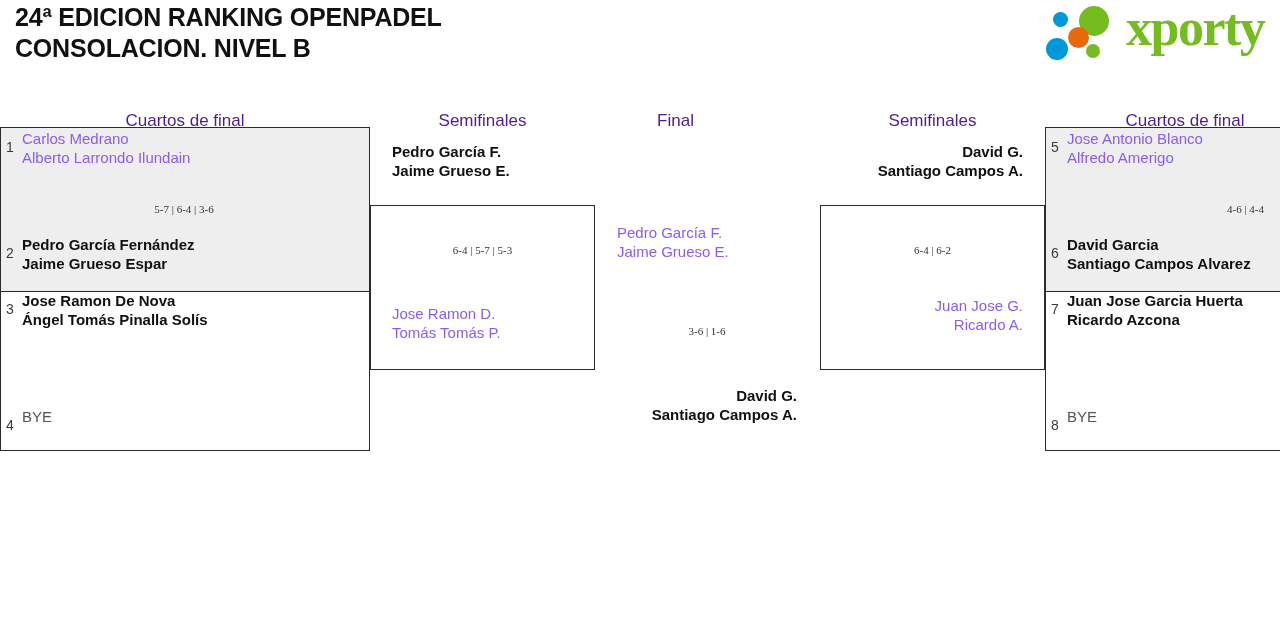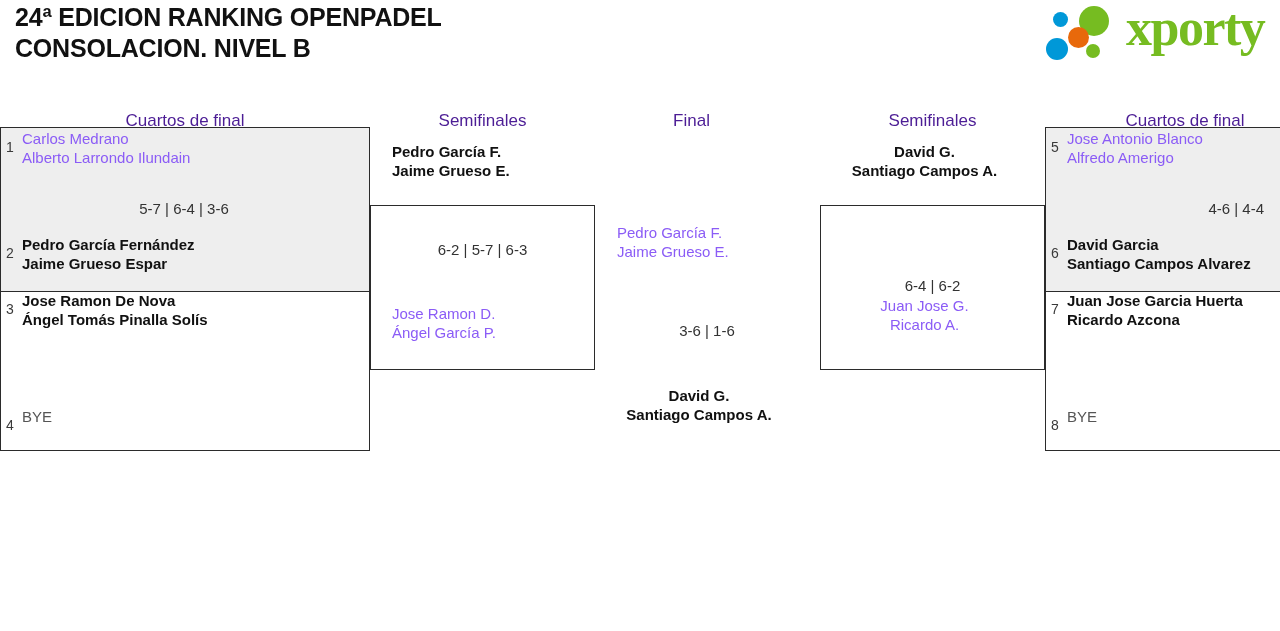--- a/index.html
+++ b/index.html
@@ -97,33 +97,34 @@
     padding-top: 9px;
   }
   .slot.right .seed { text-align: right; }
 
   .names {
     font-size: 15px;
     line-height: 19px;
     white-space: pre-line;
     flex: 1 1 auto;
   }
-  .slot.right .names { text-align: center; }
+  .slot.right .names { text-align: right; }
 
   .winner .names { font-weight: bold; color: #111111; }
   .loser  .names { font-weight: normal; color: #8b5cf6; }
   .bye    .names { font-weight: normal; color: #555555; }
 
   
   .score {
     position: absolute;
-    font-size: 15px;
+    font-size: 11px;
     line-height: 20px;
     color: #333333;
     white-space: nowrap;
+    font-family: Liberation Serif, serif;
   }
   .score.ctr   { text-align: center; }
   .score.right { text-align: right; }
 </style>
 </head>
 <body>
 
 <div class="page-title">24ª EDICION RANKING OPENPADEL
 CONSOLACION. NIVEL B</div>
 
@@ -131,21 +132,21 @@
   <span class="dot dot-blue-sm"></span>
   <span class="dot dot-green-lg"></span>
   <span class="dot dot-orange"></span>
   <span class="dot dot-blue-lg"></span>
   <span class="dot dot-green-sm"></span>
   <span class="logo-text">xporty</span>
 </div>
 
 <div class="round-header" style="left:0px;  width:370px;">Cuartos de final</div>
 <div class="round-header" style="left:370px; width:225px;">Semifinales</div>
-<div class="round-header" style="left:579px; width:225px;">Final</div>
+<div class="round-header" style="left:563px; width:225px;">Final</div>
 <div class="round-header" style="left:820px; width:225px;">Semifinales</div>
 <div class="round-header" style="left:1045px; width:280px; text-align:center;">Cuartos de final</div>
 
 <div class="mbox shaded" style="left:0px; top:127px; width:370px; height:165px;"></div>
 
 <div class="slot loser" style="left:6px; top:129px; width:356px;" id="lqf1-s0">
     <span class="seed">1</span>
     <span class="names">Carlos Medrano
 Alberto Larrondo Ilundain</span>
   </div>
@@ -171,23 +172,23 @@
 <div class="mbox plain" style="left:370px; top:205px; width:225px; height:165px;"></div>
 
 <div class="slot winner" style="left:376px; top:142px; width:213px;" id="lsf1-s0">
     <span class="seed"></span>
     <span class="names">Pedro García F.
 Jaime Grueso E.</span>
   </div>
 <div class="slot loser" style="left:376px; top:304px; width:213px;" id="lsf1-s1">
     <span class="seed"></span>
     <span class="names">Jose Ramon D.
-Ángel García P.</span>
-  </div>
-<div class="score ctr" style="left:376px; top:240px; width:213px;">6-2 | 5-7 | 6-3</div>
+Tomás Tomás P.</span>
+  </div>
+<div class="score ctr" style="left:376px; top:240px; width:213px;">6-4 | 5-7 | 5-3</div>
 
 <div class="slot loser" style="left:601px; top:223px; width:212px;" id="final-s0">
     <span class="seed"></span>
     <span class="names">Pedro García F.
 Jaime Grueso E.</span>
   </div>
 <div class="slot right winner" style="left:601px; top:386px; width:212px;" id="final-s1">
     <span class="seed"></span>
     <span class="names">David G.
 Santiago Campos A.</span>
@@ -199,21 +200,21 @@
 <div class="slot right winner" style="left:826px; top:142px; width:213px;" id="rsf1-s0">
     <span class="seed"></span>
     <span class="names">David G.
 Santiago Campos A.</span>
   </div>
 <div class="slot right loser" style="left:826px; top:296px; width:213px;" id="rsf1-s1">
     <span class="seed"></span>
     <span class="names">Juan Jose G.
 Ricardo A.</span>
   </div>
-<div class="score ctr" style="left:826px; top:240px; width:213px;margin-top:36px;">6-4 | 6-2</div>
+<div class="score ctr" style="left:826px; top:240px; width:213px;">6-4 | 6-2</div>
 
 <div class="mbox shaded" style="left:1045px; top:127px; width:280px; height:165px;"></div>
 
 <div class="slot loser" style="left:1051px; top:129px; width:270px;" id="rqf1-s0">
     <span class="seed">5</span>
     <span class="names">Jose Antonio Blanco
 Alfredo Amerigo</span>
   </div>
 <div class="slot winner" style="left:1051px; top:235px; width:270px;" id="rqf1-s1">
     <span class="seed">6</span>

